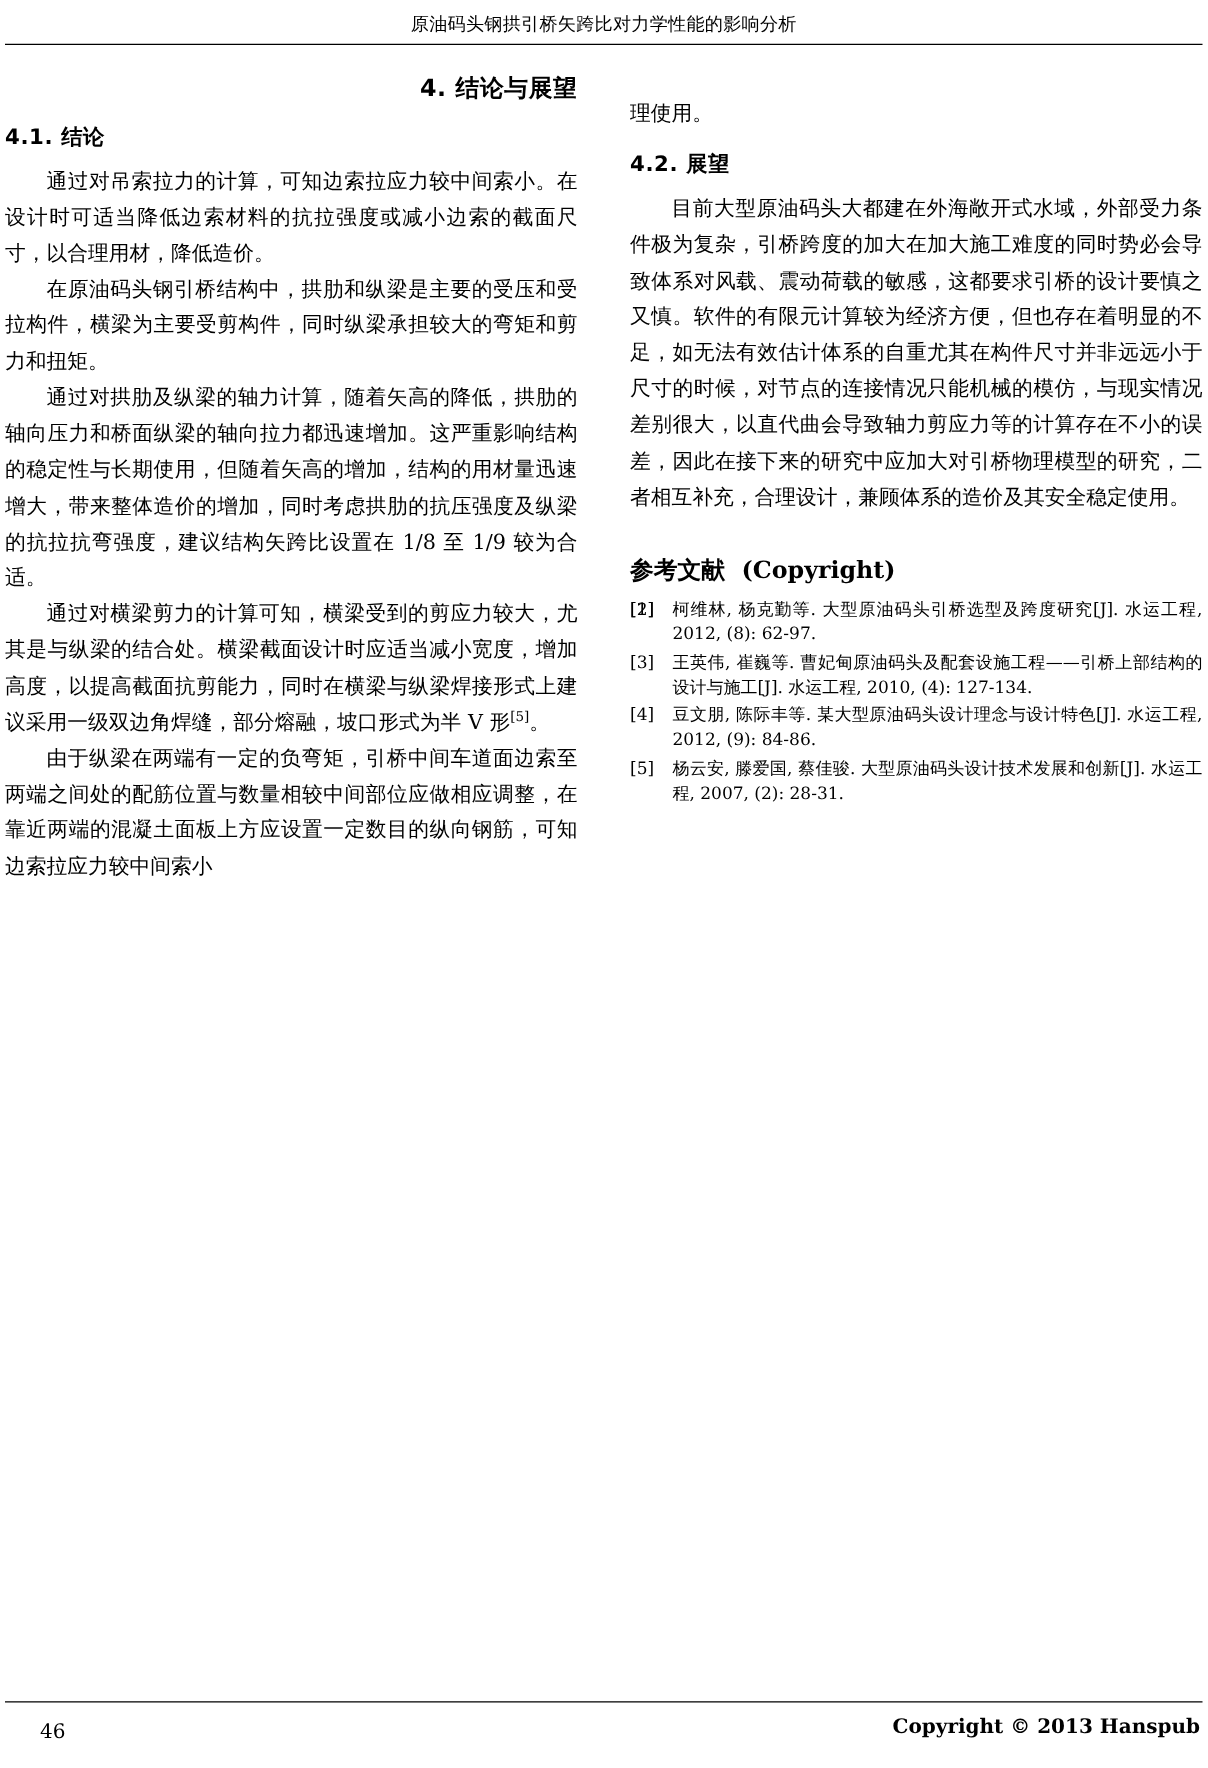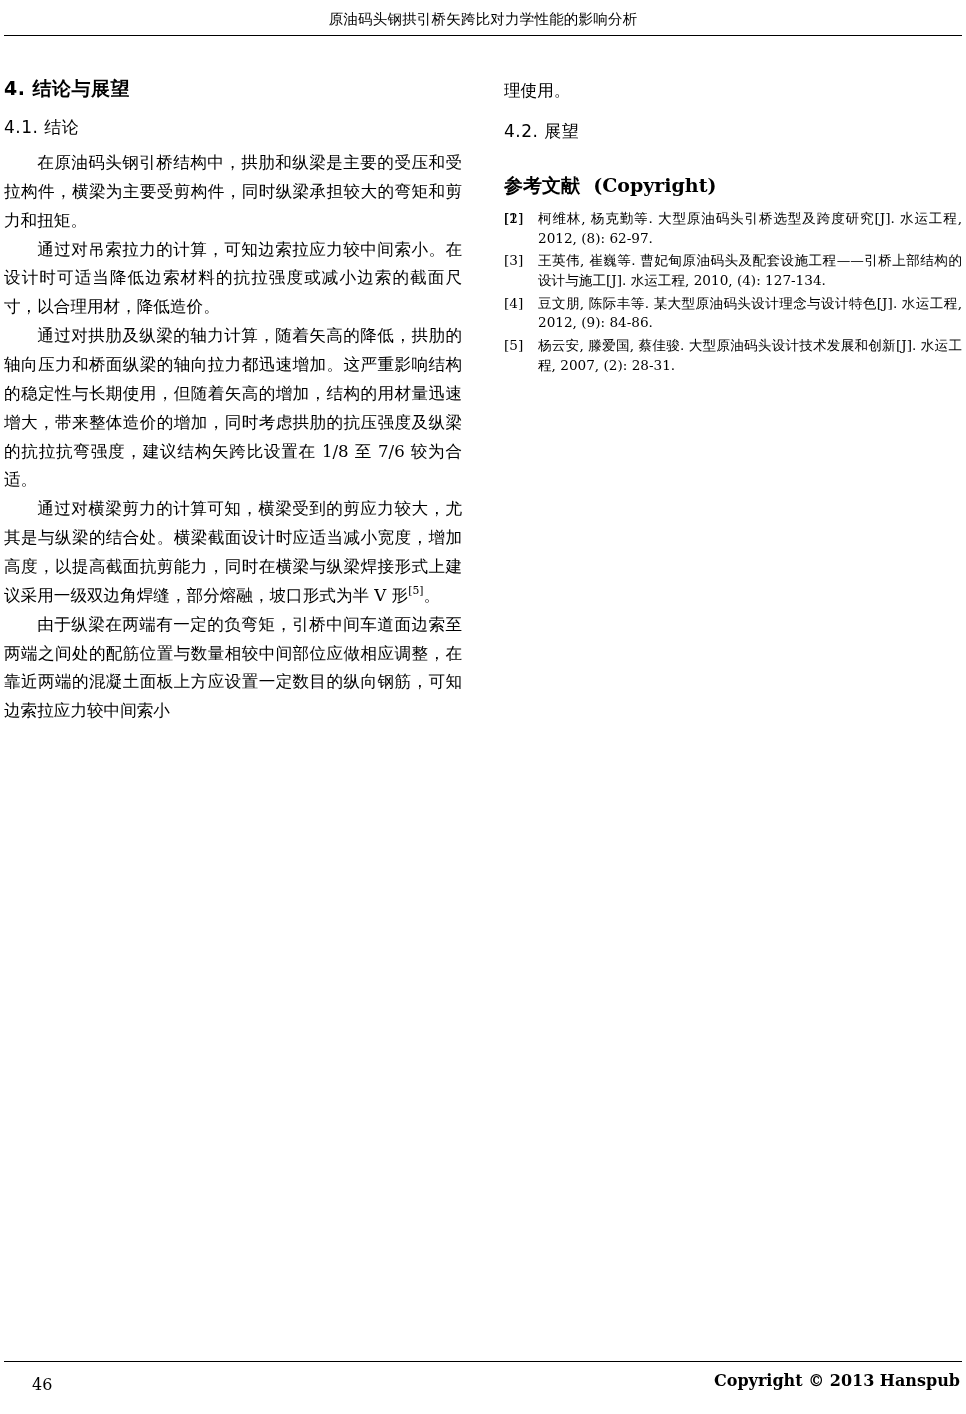--- a/index.html
+++ b/index.html
@@ -53,27 +53,28 @@
     top: 0;
     width: 458px;
   }
   .col-left { left: 0; }
   .col-right { left: 500px; }
 
   h2.sec {
     font-family: "DejaVu Sans", "Liberation Sans", sans-serif;
     font-size: 19px;
     font-weight: bold;
-    margin: 24px 0 12px 0;
+    margin: 6px 0 12px 0;
     letter-spacing: 0.5px;
+    text-align: right;
   }
   h3.subsec {
     font-family: "DejaVu Sans", "Liberation Sans", sans-serif;
     font-size: 17px;
-    font-weight: normal;
+    font-weight: bold;
     margin: 14px 0 10px 0;
     letter-spacing: 0.5px;
   }
   p.body {
     font-size: 16.6px;
     line-height: 1.74;
     margin: 0;
     text-align: justify;
     text-justify: inter-ideograph;
     text-indent: 2em;
@@ -137,31 +138,32 @@
 
   <div class="running-head">原油码头钢拱引桥矢跨比对力学性能的影响分析</div>
   <div class="head-rule"></div>
 
   <div class="columns">
 
     <div class="col col-left">
       <h2 class="sec">4. 结论与展望</h2>
       <h3 class="subsec">4.1. 结论</h3>
 
+      <p class="body">通过对吊索拉力的计算，可知边索拉应力较中间索小。在设计时可适当降低边索材料的抗拉强度或减小边索的截面尺寸，以合理用材，降低造价。</p>
       <p class="body">在原油码头钢引桥结构中，拱肋和纵梁是主要的受压和受拉构件，横梁为主要受剪构件，同时纵梁承担较大的弯矩和剪力和扭矩。</p>
-      <p class="body">通过对吊索拉力的计算，可知边索拉应力较中间索小。在设计时可适当降低边索材料的抗拉强度或减小边索的截面尺寸，以合理用材，降低造价。</p>
-      <p class="body">通过对拱肋及纵梁的轴力计算，随着矢高的降低，拱肋的轴向压力和桥面纵梁的轴向拉力都迅速增加。这严重影响结构的稳定性与长期使用，但随着矢高的增加，结构的用材量迅速增大，带来整体造价的增加，同时考虑拱肋的抗压强度及纵梁的抗拉抗弯强度，建议结构矢跨比设置在 1/8 至 7/6 较为合适。</p>
+      <p class="body">通过对拱肋及纵梁的轴力计算，随着矢高的降低，拱肋的轴向压力和桥面纵梁的轴向拉力都迅速增加。这严重影响结构的稳定性与长期使用，但随着矢高的增加，结构的用材量迅速增大，带来整体造价的增加，同时考虑拱肋的抗压强度及纵梁的抗拉抗弯强度，建议结构矢跨比设置在 1/8 至 1/9 较为合适。</p>
       <p class="body"><span>通过对横梁剪力的计算可知，横梁受到的剪应力较大，尤其是与纵梁的结合处。横梁截面设计时应适当减小宽度，增加高度，以提高截面抗剪能力，同时在横梁与纵梁焊接形式上建议采用一级双边角焊缝，部分熔融，坡口形式为半 V 形</span><sup>[5]</sup><span>。</span></p>
       <p class="body">由于纵梁在两端有一定的负弯矩，引桥中间车道面边索至两端之间处的配筋位置与数量相较中间部位应做相应调整，在靠近两端的混凝土面板上方应设置一定数目的纵向钢筋，可知边索拉应力较中间索小</p>
     </div>
 
     <div class="col col-right">
       <p class="body cont">理使用。</p>
 
       <h3 class="subsec">4.2. 展望</h3>
+      <p class="body">目前大型原油码头大都建在外海敞开式水域，外部受力条件极为复杂，引桥跨度的加大在加大施工难度的同时势必会导致体系对风载、震动荷载的敏感，这都要求引桥的设计要慎之又慎。软件的有限元计算较为经济方便，但也存在着明显的不足，如无法有效估计体系的自重尤其在构件尺寸并非远远小于尺寸的时候，对节点的连接情况只能机械的模仿，与现实情况差别很大，以直代曲会导致轴力剪应力等的计算存在不小的误差，因此在接下来的研究中应加大对引桥物理模型的研究，二者相互补充，合理设计，兼顾体系的造价及其安全稳定使用。</p>
 
       <h2 class="refs-title"><span>参考文献</span>&nbsp;&nbsp;<span class="en">(Copyright)</span></h2>
 
       <div class="ref"><span class="num">[1]</span></div>
       <div class="ref"><span class="num">[2]</span><span>柯维林, 杨克勤等. 大型原油码头引桥选型及跨度研究[J]. 水运工程, 2012, (8): 62-97.</span></div>
       <div class="ref"><span class="num">[3]</span><span>王英伟, 崔巍等. 曹妃甸原油码头及配套设施工程——引桥上部结构的设计与施工[J]. 水运工程, 2010, (4): 127-134.</span></div>
       <div class="ref"><span class="num">[4]</span><span>豆文朋, 陈际丰等. 某大型原油码头设计理念与设计特色[J]. 水运工程, 2012, (9): 84-86.</span></div>
       <div class="ref"><span class="num">[5]</span><span>杨云安, 滕爱国, 蔡佳骏. 大型原油码头设计技术发展和创新[J]. 水运工程, 2007, (2): 28-31.</span></div>
     </div>
 

